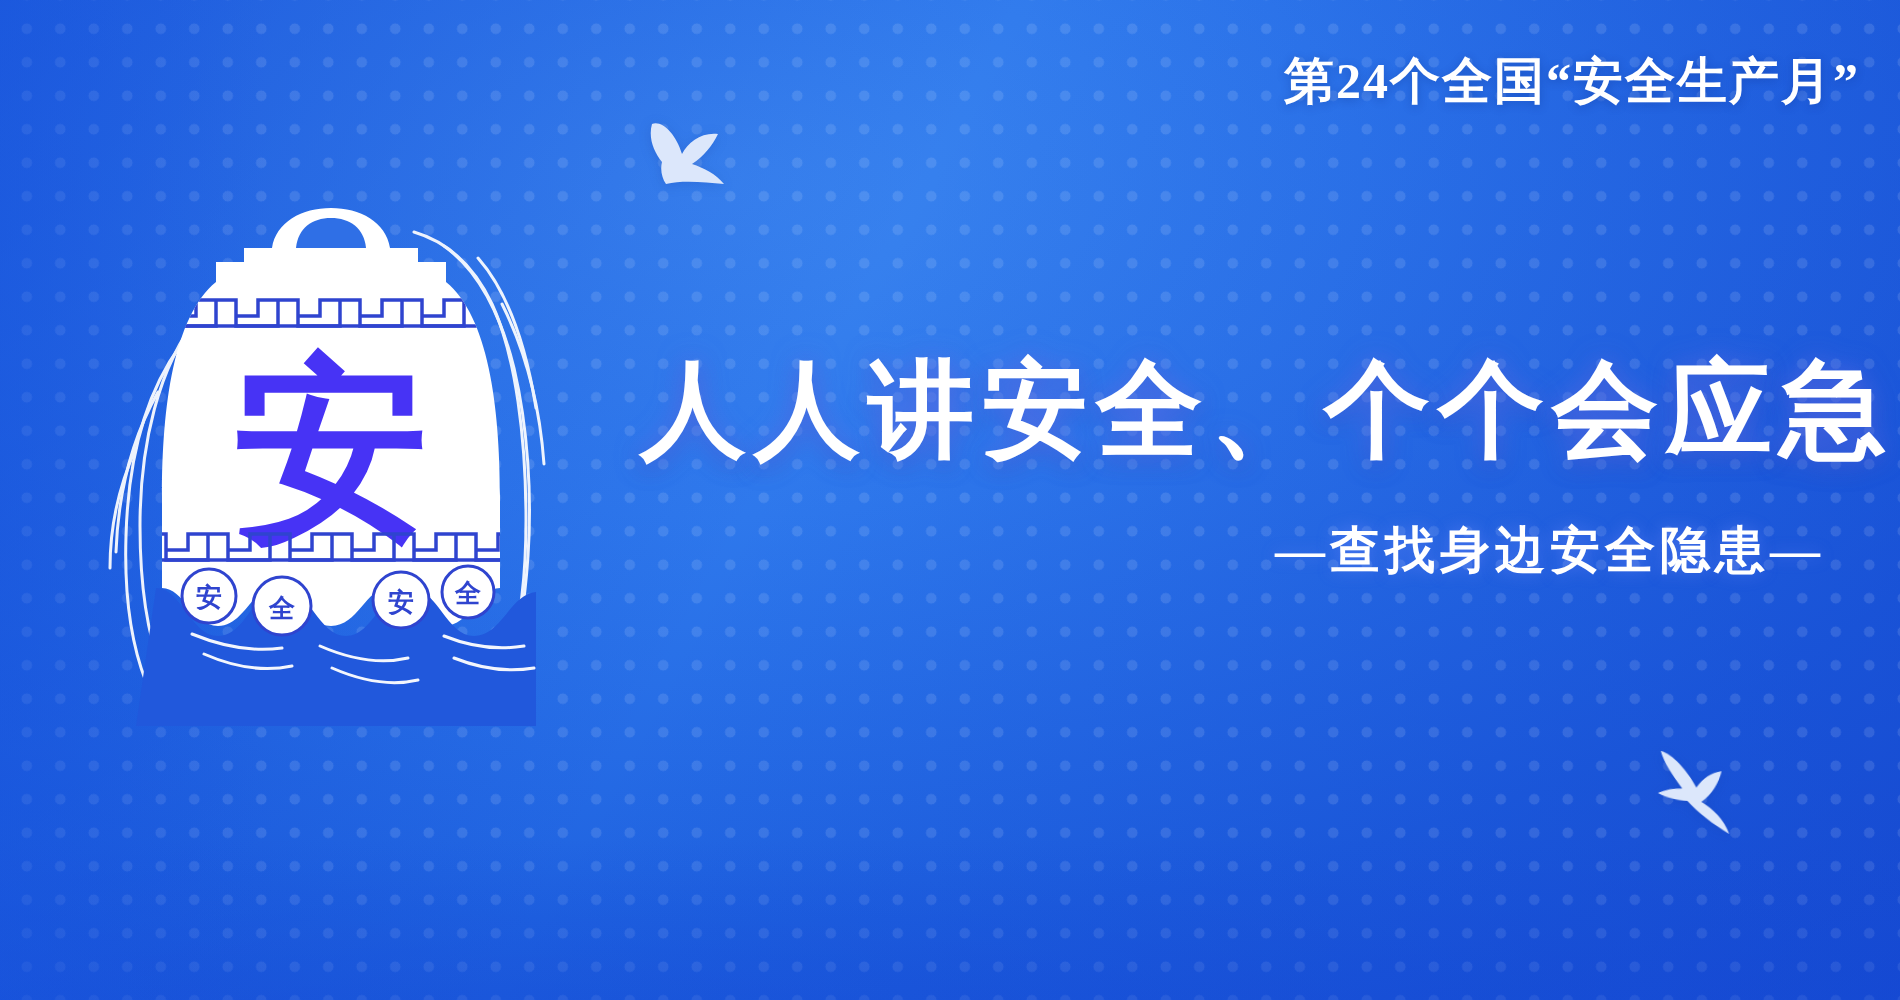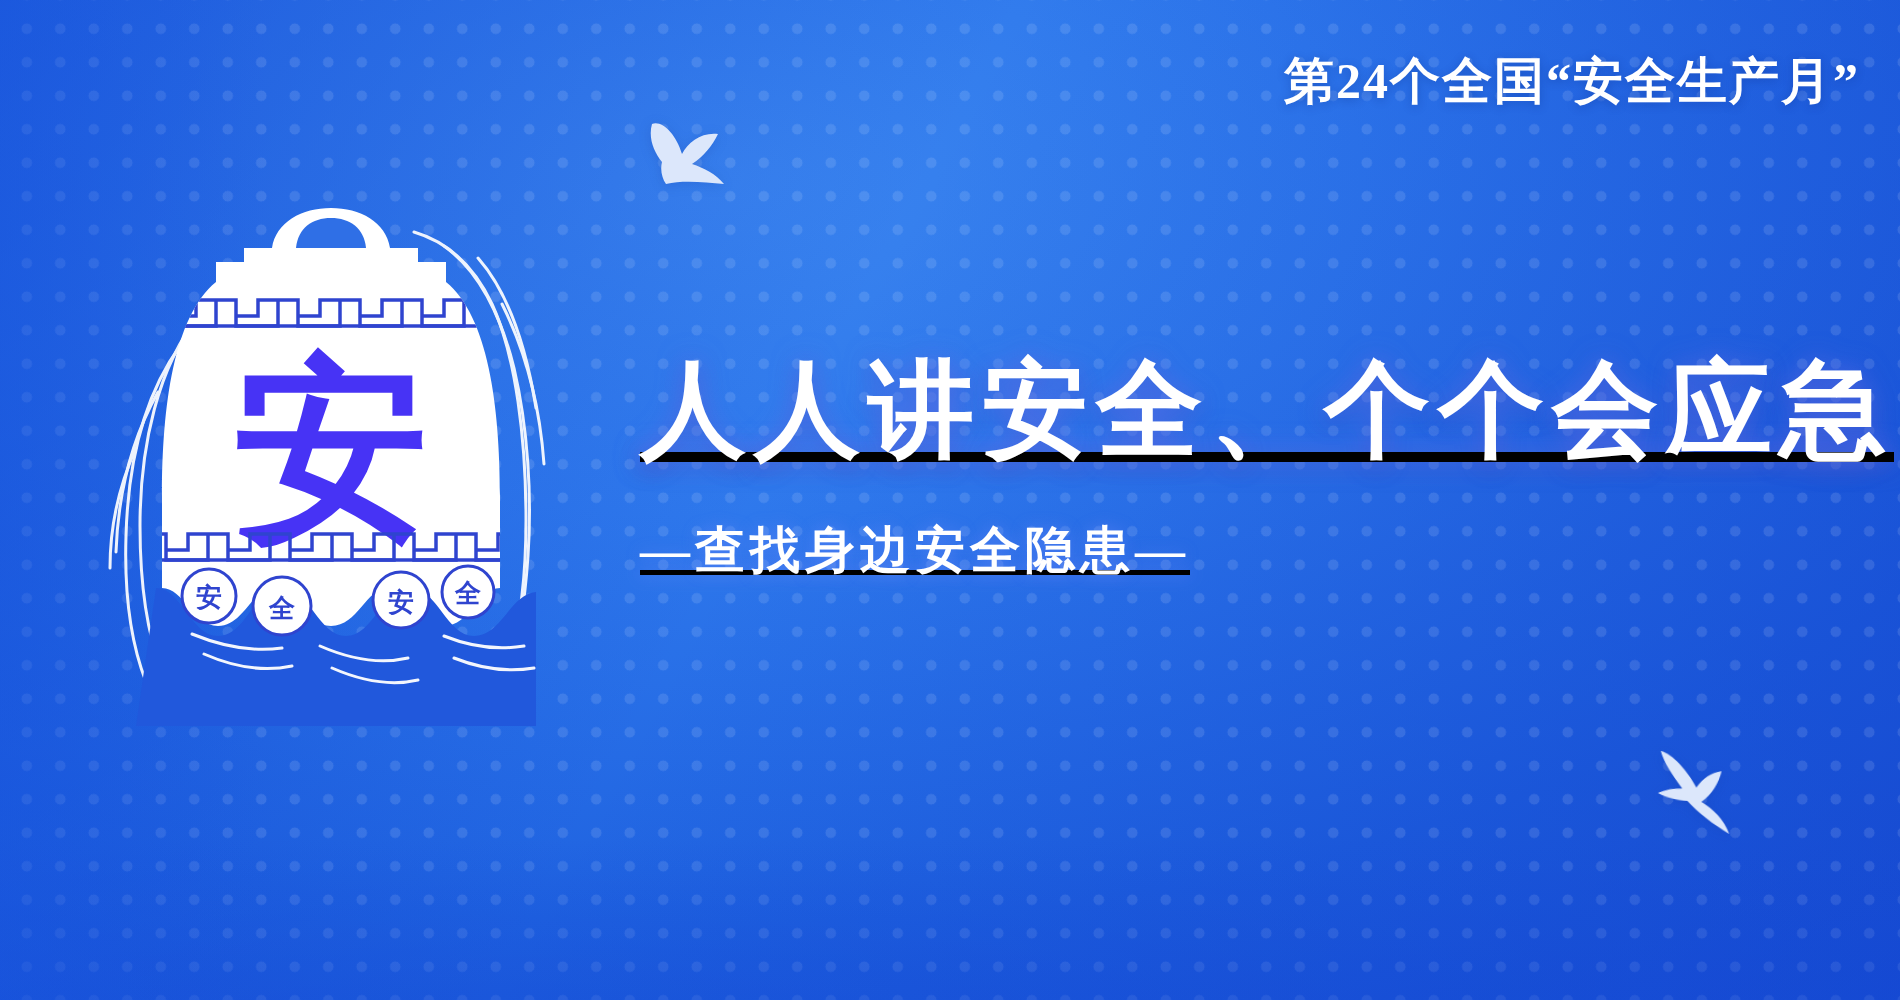--- a/index.html
+++ b/index.html
@@ -67,37 +67,36 @@
     font-family: "Liberation Serif", "DejaVu Serif", serif;
     margin-top: 29px;
   }
 
   
   .title-block {
     position: absolute;
     left: 640px;
     top: 352px;
     width: 1185px;
-    text-decoration: underline;
   }
   .main-title {
     color: #ffffff;
     font-size: 106px;
     font-weight: 700;
     letter-spacing: 8px;
     line-height: 1.12;
     white-space: nowrap;
     text-shadow:
       0 0 26px rgba(120,130,255,0.55),
       0 6px 22px rgba(25,40,150,0.35);
     font-family: "Liberation Serif", "DejaVu Serif", serif;
   }
   .sub-title {
     margin-top: 46px;
-    text-align: left;
+    text-align: right;
     color: #ffffff;
     font-size: 50px;
     font-weight: 700;
     letter-spacing: 5px;
     white-space: nowrap;
     text-shadow: 0 0 16px rgba(120,140,255,0.45);
     font-family: "Liberation Serif", "DejaVu Serif", serif;
   }
 
   

